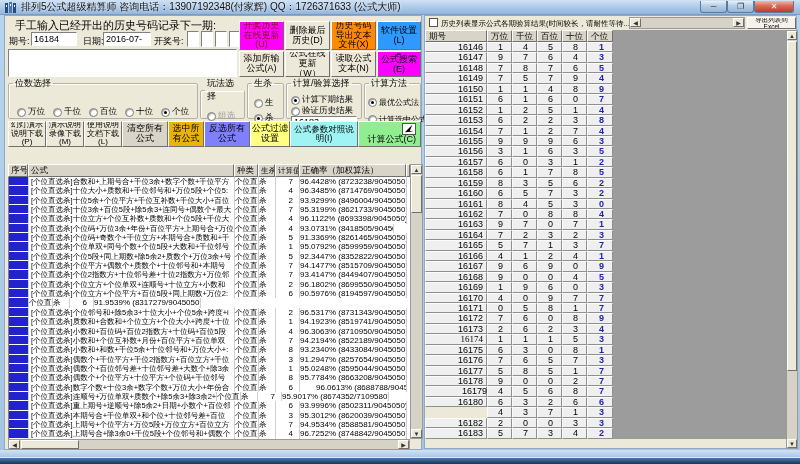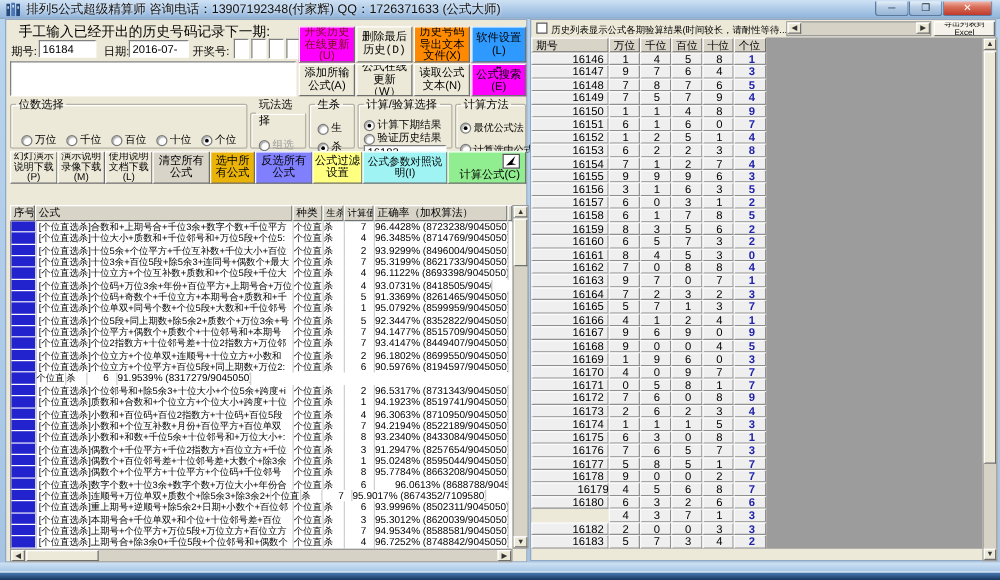--- a/index.html
+++ b/index.html
@@ -112,21 +112,21 @@
     <div class="lbl" style="left:4px;top:19px;font-size:9px;">期号:</div>
     <div class="inputbox" style="left:26px;top:16px;width:46px;height:14px;">16184</div>
     <div class="lbl" style="left:78px;top:19px;font-size:9px;">日期:</div>
     <div class="inputbox" style="left:98px;top:16px;width:48px;height:14px;">2016-07-09</div>
     <div class="lbl" style="left:149px;top:19px;font-size:9px;">开奖号:</div>
     <div id="draw-boxes" style="position:absolute;left:182px;top:15px;"><div class="sunken" style="display: inline-block; width: 12px; height: 16px; margin-right: 2px;"></div><div class="sunken" style="display: inline-block; width: 12px; height: 16px; margin-right: 2px;"></div><div class="sunken" style="display: inline-block; width: 12px; height: 16px; margin-right: 2px;"></div><div class="sunken" style="display: inline-block; width: 12px; height: 16px; margin-right: 2px;"></div><div class="sunken" style="display: inline-block; width: 12px; height: 16px; margin-right: 2px;"></div></div>
 
     <div class="sunken" style="position:absolute;left:3px;top:33px;width:229px;height:28px;"></div>
 
     <div class="btn" style="left:234px;top:5px;width:45px;height:29px;background:#ff00ff;color:#7a1010;">开奖历史在线更新(U)</div>
-    <div class="btn" style="left:280px;top:5px;width:45px;height:29px;font-family:Liberation Mono, monospace;">删除最后历史(D)</div>
+    <div class="btn" style="left:280px;top:5px;width:45px;height:29px;">删除最后历史(D)</div>
     <div class="btn" style="left:326px;top:5px;width:45px;height:29px;background:#ff8a00;">历史号码导出文本文件(X)</div>
     <div class="btn" style="left:372px;top:5px;width:44px;height:29px;background:#2e9aff;">软件设置(L)</div>
     <div class="btn" style="left:234px;top:35px;width:45px;height:26px;">添加所输公式(A)</div>
     <div class="btn" style="left:280px;top:35px;width:45px;height:26px;">公式在线更新（W）</div>
     <div class="btn" style="left:326px;top:35px;width:45px;height:26px;">读取公式文本(N)</div>
     <div class="btn" style="left:372px;top:35px;width:44px;height:26px;background:#ff00ff;flex-direction:column;">
       <svg width="18" height="10" viewBox="0 0 18 10">
         <circle cx="4" cy="6" r="3.6" fill="#000"></circle>
           <circle cx="14" cy="6" r="3.6" fill="#000"></circle>
         <rect x="6" y="3" width="6" height="3" fill="#000"></rect>
@@ -715,21 +715,21 @@
         </div>
         <div class="hrow">
           <div class="issue" style="width: 62px;">16173</div>
           <div style="width: 25px;">2</div>
           <div style="width: 25px;">6</div>
           <div style="width: 25px;">2</div>
           <div style="width: 25px;">3</div>
           <div class="last" style="width: 26px;">4</div>
         </div>
         <div class="hrow">
-          <div class="issue" style="width: 62px;">16174</div>
+          <div class="issue" style="width: 62px; font-family: Liberation Serif, serif;">16174</div>
           <div style="width: 25px;">1</div>
           <div style="width: 25px;">1</div>
           <div style="width: 25px;">1</div>
           <div style="width: 25px;">5</div>
           <div class="last" style="width: 26px;">3</div>
         </div>
         <div class="hrow">
           <div class="issue" style="width: 62px;">16175</div>
           <div style="width: 25px;">6</div>
           <div style="width: 25px;">3</div>

